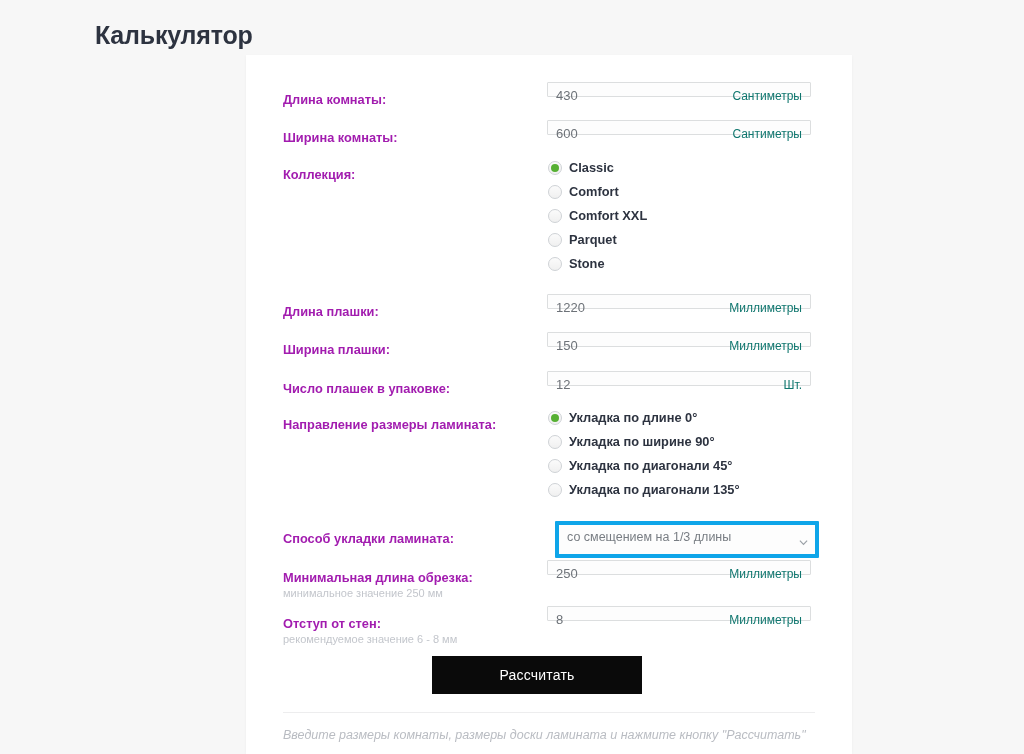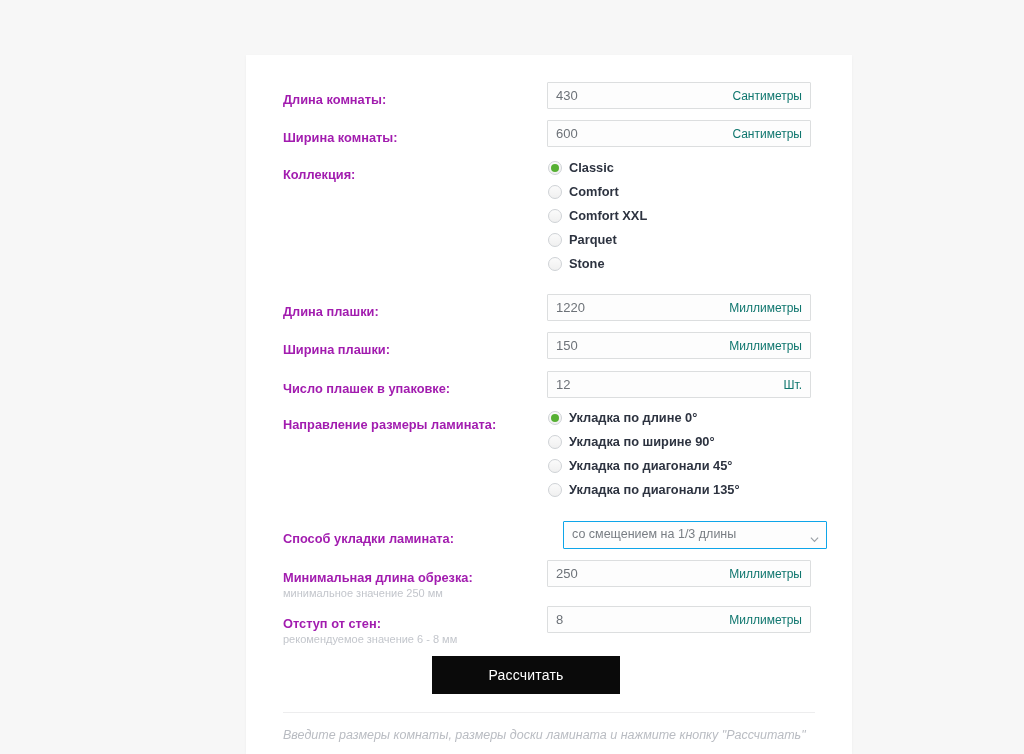--- a/index.html
+++ b/index.html
@@ -61,21 +61,21 @@
     top: 17px;
     font-size: 11px;
     color: #c3c6cc;
     white-space: nowrap;
   }
   .field {
     position: absolute;
     left: 264px;
     top: -10px;
     width: 264px;
-    height: 27px;
+    height: 15px;
     border: 1px solid #dcdedf;
     background: #fdfdfd;
     box-sizing: border-box;
     border-radius: 1px;
   }
   .field .value {
     position: absolute;
     left: 8px;
     top: 5px;
     font-size: 13px;
@@ -83,25 +83,25 @@
   }
   .field .unit {
     position: absolute;
     right: 8px;
     top: 6px;
     font-size: 12px;
     color: #0f766e;
   }
   .select-field {
     position: absolute;
-    left: 280px;
+    left: 272px;
     top: -10px;
     width: 264px;
-    height: 28px;
-    border: 1px solid #0ea5e9;
+    height: 37px;
+    border: 4px solid #0ea5e9;
     background: #fdfdfd;
     box-sizing: border-box;
     border-radius: 1px;
   }
   .select-field .value {
     position: absolute;
     left: 8px;
     top: 5px;
     font-size: 12.5px;
     color: #787d83;
@@ -150,21 +150,21 @@
     top: 1px;
     font-size: 12.8px;
     font-weight: bold;
     color: #2d3340;
     white-space: nowrap;
   }
   #submit-button {
     position: absolute;
     left: 186px;
     top: 601px;
-    width: 188px;
+    width: 210px;
     height: 38px;
     background: #0a0a0a;
     border: none;
     color: #ffffff;
     font-size: 14px;
     font-family: "Liberation Sans", sans-serif;
     cursor: pointer;
     letter-spacing: 0.2px;
   }
   #divider {
@@ -184,20 +184,21 @@
     font-size: 12.5px;
     color: #b9bcc2;
     white-space: nowrap;
   }
 </style>
 </head>
 <body>
 
 <div id="page">
 
+  <h1 id="page-title">Калькулятор</h1>
 
   <div id="card">
     <div class="form-body" id="form-body">
         <div class="row" style="top: 37px;">
           <div class="label">Длина комнаты:</div>
           <div class="field">
             <span class="value">430</span>
             <span class="unit">Сантиметры</span>
           </div>
         </div>

